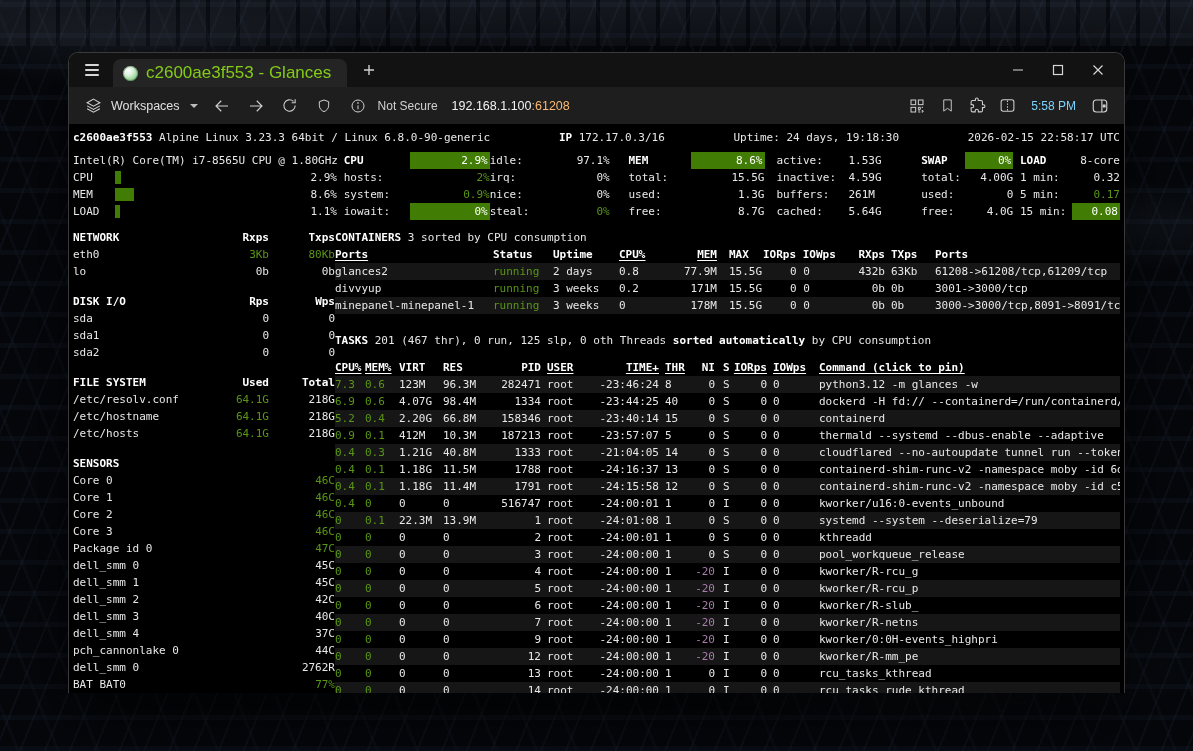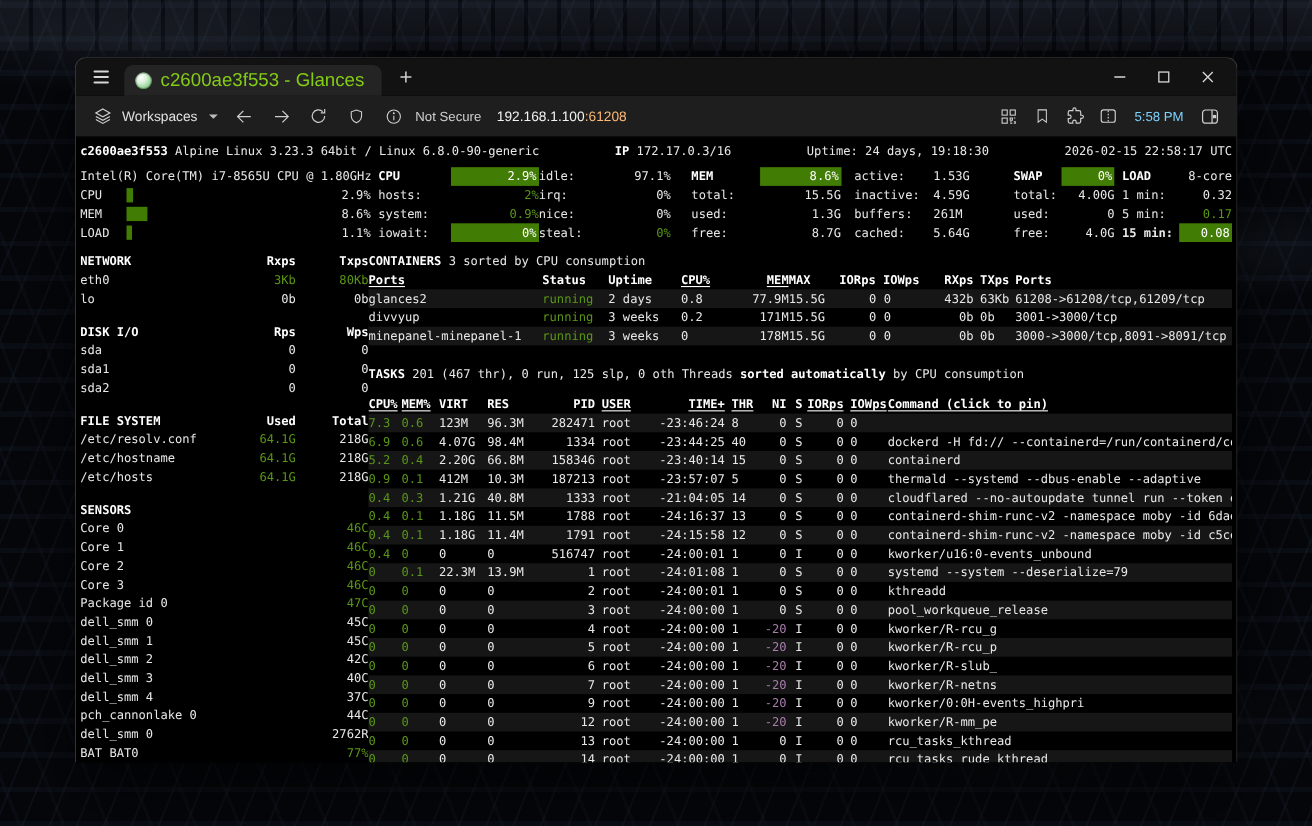--- a/index.html
+++ b/index.html
@@ -76,21 +76,21 @@
   .sgrid{display:grid;grid-template-columns:1fr 66px 66px;}
   .sgrid2{display:grid;grid-template-columns:1fr 72px;}
   .scell{height:17px;line-height:17px;white-space:pre;overflow:hidden;}
   .r{text-align:right;}
   .rightcol{flex:1;min-width:0;}
   .ct-grid{display:grid;grid-template-columns:158px 60px 66px 44px 54px 46px 74px 48px 38px 1fr;}
   .tk-grid{display:grid;grid-template-columns:30px 34px 44px 46px 52px 48px 70px 28px 28px 18px 34px 40px 1fr;}
   .tcell{height:17px;line-height:17px;white-space:pre;overflow:hidden;}
   .tk-rows .tk-grid:nth-child(odd){background:var(--stripe);}
   .ct-rows .ct-grid:nth-child(odd){background:var(--stripe);}
-  .pl4{padding-left:0;}.pl6{padding-left:6px;}.pl8{padding-left:8px;}
+  .pl4{padding-left:12px;}.pl6{padding-left:6px;}.pl8{padding-left:8px;}
   .nice-neg{color:var(--purple);}
   .gap8{height:8px;}.gap10{height:10px;}
   .trow-c{cursor:pointer;}
 </style>
 </head>
 <body>
 
 <div class="desktop"></div>
 
 <div class="window">
@@ -278,21 +278,21 @@
         <div class="prow"><span class="pl b" style="width:44px;">SWAP</span><span class="pv okbg">0%</span></div>
         <div class="prow"><span class="pl" style="width:44px;">total:</span><span class="pv">4.00G</span></div>
         <div class="prow"><span class="pl" style="width:44px;">used:</span><span class="pv">0</span></div>
         <div class="prow"><span class="pl" style="width:44px;">free:</span><span class="pv">4.0G</span></div>
       </div>
 
       <div class="pcol" style="width:100px;">
         <div class="prow"><span class="pl b" style="width:52px;">LOAD</span><span class="pv">8-core</span></div>
         <div class="prow"><span class="pl" style="width:52px;">1 min:</span><span class="pv">0.32</span></div>
         <div class="prow"><span class="pl" style="width:52px;">5 min:</span><span class="pv g">0.17</span></div>
-        <div class="prow"><span class="pl" style="width:52px;font-weight:bold;">15 min:</span><span class="pv okbg">0.08</span></div>
+        <div class="prow"><span class="pl" style="width:52px;">15 min:</span><span class="pv okbg">0.08</span></div>
       </div>
     </div>
 
     <div class="main">
       <div class="sidebar">
 
         <div class="panel">
           <div class="sgrid">
             <span class="scell b">NETWORK</span>
             <span class="scell b r">Rxps</span>
@@ -485,20 +485,21 @@
                 <span class="tcell">123M</span>
                 <span class="tcell">96.3M</span>
                 <span class="tcell r">282471</span>
                 <span class="tcell pl6">root</span>
                 <span class="tcell r">-23:46:24</span>
                 <span class="tcell pl6">8</span>
                 <span class="tcell r ">0</span>
                 <span class="tcell pl8">S</span>
                 <span class="tcell r">0</span>
                 <span class="tcell pl6">0</span>
+                <span class="tcell pl4">python3.12 -m glances -w</span>
               </div>
 
             <div class="tk-grid trow-c">
                 <span class="tcell g">6.9</span>
                 <span class="tcell g">0.6</span>
                 <span class="tcell">4.07G</span>
                 <span class="tcell">98.4M</span>
                 <span class="tcell r">1334</span>
                 <span class="tcell pl6">root</span>
                 <span class="tcell r">-23:44:25</span>

